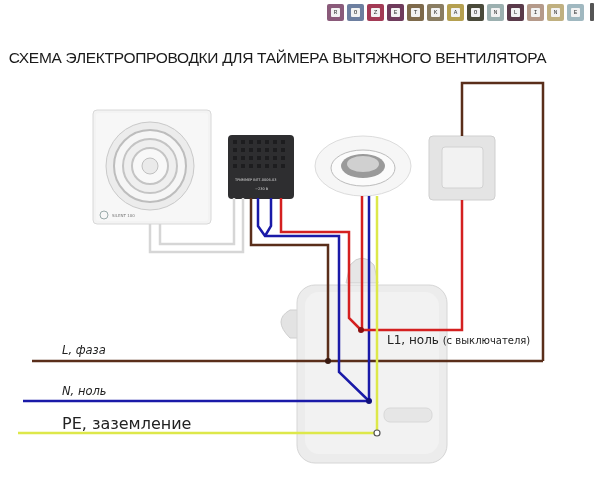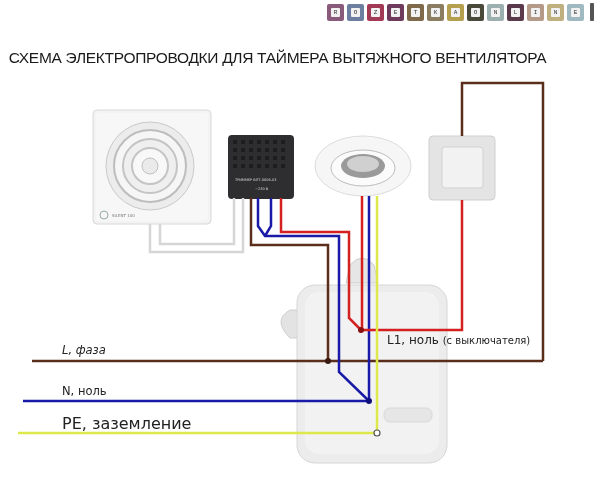--- a/index.html
+++ b/index.html
@@ -4,21 +4,21 @@
   <style>
     html, body { margin: 0; padding: 0; background: #ffffff; }
     body { width: 600px; height: 481px; position: relative; overflow: hidden; font-family: "DejaVu Sans", sans-serif; }
     .logo { position: absolute; top: 3px; left: 327px; display: flex; gap: 3px; align-items: center; }
     .logo-tile { width: 17px; height: 17px; border-radius: 2px; display: flex; align-items: center; justify-content: center; font-size: 7px; color: #333; box-shadow: inset 0 0 0 3px rgba(255,255,255,0.0); position: relative; }
     .logo-tile span { background: #f2f2f2; width: 9px; height: 9px; display: flex; align-items: center; justify-content: center; border-radius: 1px; font-family: "Liberation Mono", monospace; font-size: 6px; }
     .title { position: absolute; top: 49px; left: 0; width: 555px; text-align: center; font-family: "Liberation Sans", sans-serif; font-size: 15.5px; color: #1a1a1a; letter-spacing: -0.3px; }
     svg.diagram { position: absolute; left: 0; top: 0; }
     .label { position: absolute; font-family: "DejaVu Sans", sans-serif; color: #222; white-space: nowrap; }
     .lbl-l { left: 62px; top: 343px; font-size: 11.5px; font-style: italic; }
-    .lbl-n { left: 62px; top: 384px; font-size: 11.5px; }
+    .lbl-n { left: 62px; top: 384px; font-size: 11.5px; font-style: italic; }
     .lbl-pe { left: 62px; top: 414px; font-size: 16px; }
     .lbl-l1 { left: 387px; top: 333px; font-size: 12px; }
     .lbl-l1 small { font-size: 10px; }
   </style>
 </head>
 <body>
 
 <div class="logo" id="logo">
     <div class="logo-tile" style="background: rgb(138, 90, 122);">
       <span>R</span>

